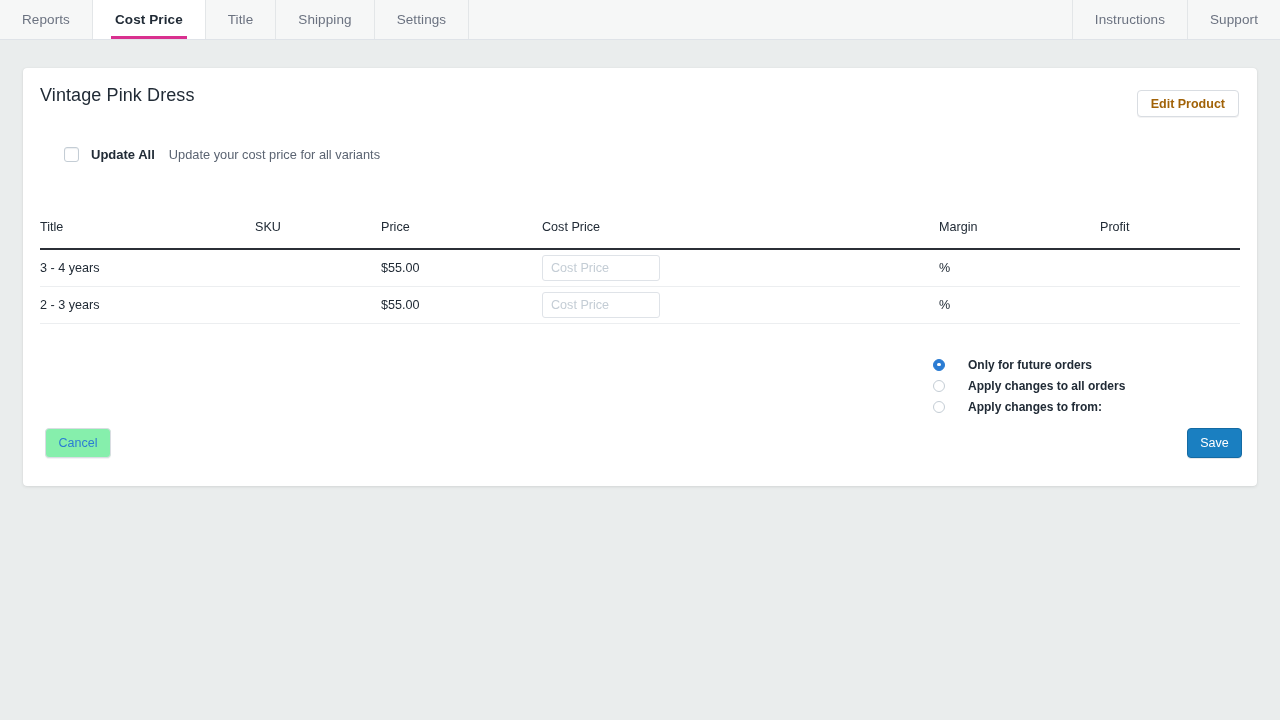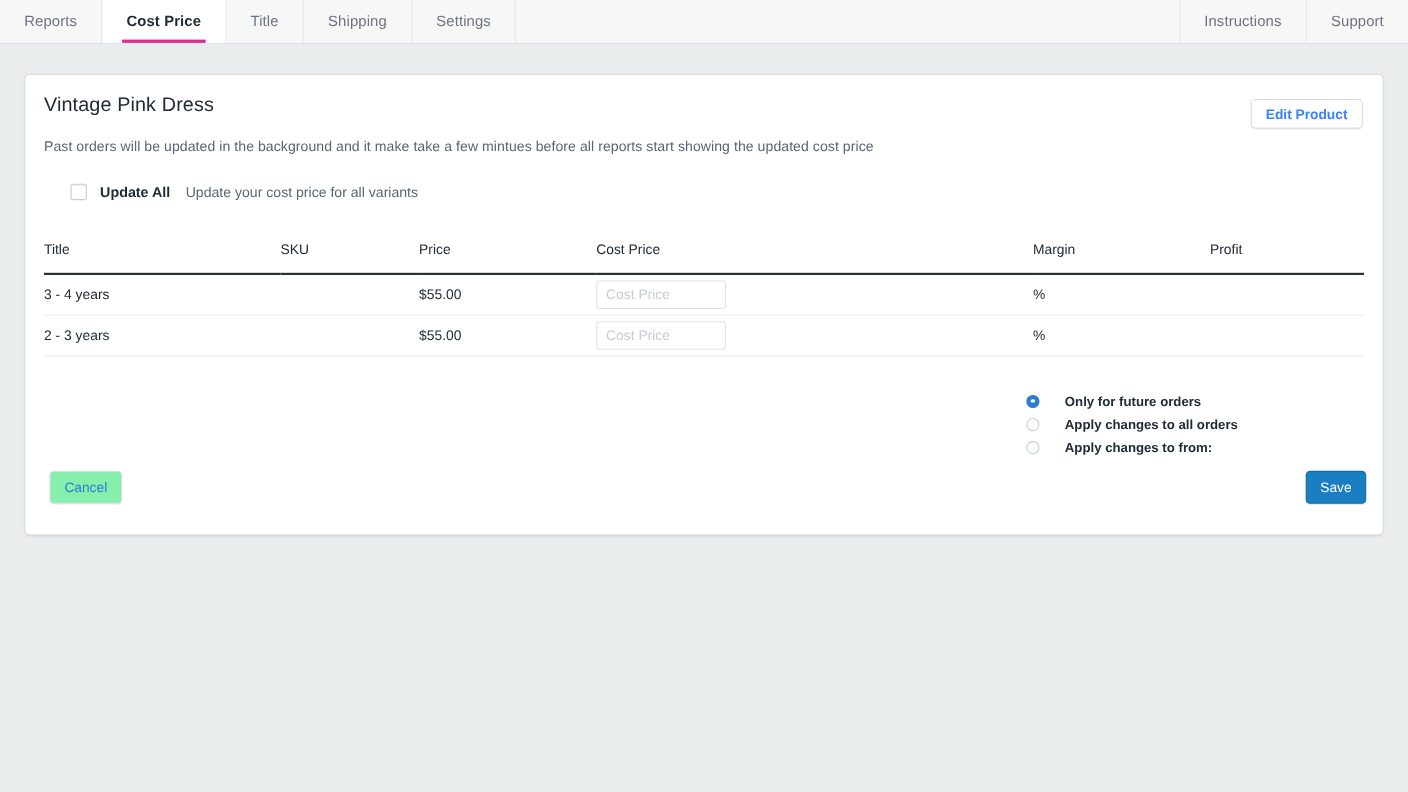--- a/index.html
+++ b/index.html
@@ -66,35 +66,35 @@
   }
 
   #edit-product-button {
     position: absolute; right: 18px; top: 22px;
     height: 27px;
     padding: 0 13px;
     display: flex; align-items: center; justify-content: center;
     background: #ffffff;
     border: 1px solid #d9dde2;
     border-radius: 4px;
-    color: #3b82f6;
+    color: #a16207;
     font-size: 12.5px;
     font-weight: 700;
     cursor: pointer;
     box-shadow: 0 1px 0 rgba(22,29,37,0.05);
   }
 
   #description {
     position: absolute; left: 17px; top: 57px;
     font-size: 12.8px; color: #5b6472; letter-spacing: .05px;
   }
 
   
   #update-all-row {
-    position: absolute; left: 17px; top: 99px;
+    position: absolute; left: 17px; top: 79px;
     display: flex;  padding-left: 24px;
   }
   .checkbox-box {
     width: 15px; height: 15px;
     border: 1px solid #c4cdd5;
     border-radius: 3px;
     background: #fff;
     box-shadow: inset 0 1px 1px rgba(99,115,129,0.12);
     cursor: pointer;
   }
@@ -250,21 +250,20 @@
 </div>
 
 <div id="card">
 
   <div id="product-title">Vintage Pink Dress</div>
 
   <div id="edit-product-button">
     <span>Edit Product</span>
   </div>
 
-  <div id="description">Past orders will be updated in the background and it make take a few mintues before all reports start showing the updated cost price</div>
 
   <div id="update-all-row">
     <div class="checkbox-box"></div>
     <div id="update-all-label">Update All</div>
     <div id="update-all-desc">Update your cost price for all variants</div>
   </div>
 
   <table id="variants-table">
     <thead>
       <tr>

